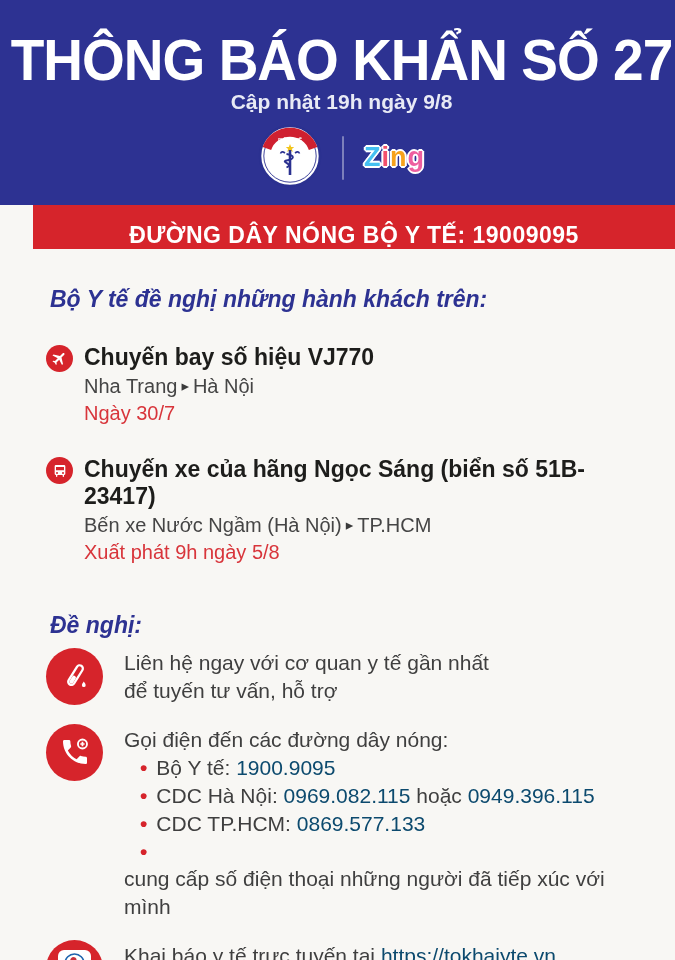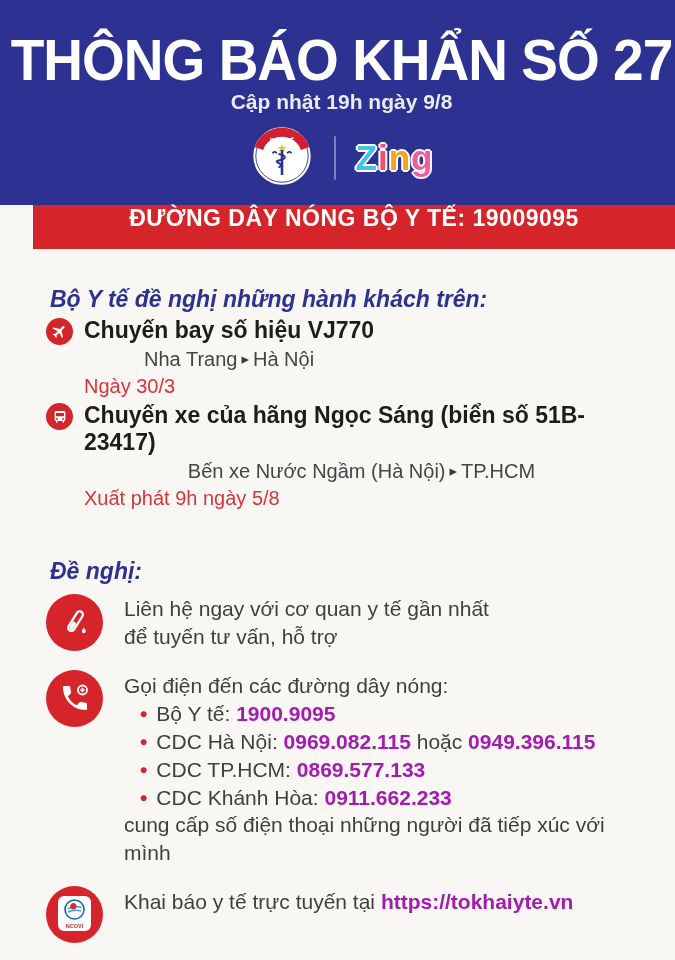--- a/index.html
+++ b/index.html
@@ -6,48 +6,48 @@
   body{font-family:"Liberation Sans","DejaVu Sans",sans-serif;background:#e8e8e8;}
   .poster{width:675px;height:960px;margin:0 auto;background:var(--bg,#f8f7f4);overflow:hidden;position:relative;}
 
   
   .hdr{background:var(--blue,#2d3292);height:205px;text-align:center;padding-top:24px;box-sizing:border-box;padding-left:8px;}
   .hdr-title{color:#fff;font-size:55px;font-weight:800;letter-spacing:-1px;line-height:1.05;margin:6px 0 0;
              transform:scaleY(1.06);transform-origin:top center;}
   .hdr-sub{color:#e8eaf5;font-size:21px;font-weight:600;margin-top:2px;}
   .hdr-logos{margin-top:10px;display:flex;align-items:center;justify-content:center;gap:20px;}
   .logo-divider{width:2px;height:44px;background:rgba(255,255,255,.38);border-radius:1px;}
-  .zing{font-size:35px;font-weight:800;letter-spacing:1px;}
+  .zing{font-size:27px;font-weight:800;letter-spacing:1px;}
   .zing span{text-shadow:-2px 0 0 #fff,2px 0 0 #fff,0 -2px 0 #fff,0 2px 0 #fff,
              -1px -1px 0 #fff,1px -1px 0 #fff,-1px 1px 0 #fff,1px 1px 0 #fff;}
 
   
-  .hotline{background:var(--red,#d6242b);height:44px;display:flex;align-items:flex-start;justify-content:center;margin-left:33px;}
+  .hotline{background:var(--red,#d6242b);height:44px;display:flex;align-items:flex-end;justify-content:center;margin-left:33px;}
   .hotline-text{color:#fff;font-size:23px;font-weight:700;letter-spacing:.5px;}
 
   
   .main{padding:0 36px 0 46px;}
   .sec-head{color:var(--blue,#2d3292);font-size:23px;font-weight:800;font-style:italic;margin:4px;}
   .sec-head.first{padding-top:33px;}
   .sec-head.second{padding-top:44px;}
 
-  .trip{display:flex;align-items:flex-start;gap:11px;margin-top:4px;}
+  .trip{display:flex;align-items:flex-start;gap:11px;margin-top:31px;}
   .dot-icon{width:27px;height:27px;border-radius:50%;background:var(--red,#d6242b);flex:0 0 27px;
             display:flex;align-items:center;justify-content:center;margin-top:1px;}
   .trip-title{font-size:23px;font-weight:800;color:var(--text-dark,#1d1d1b);line-height:1.15;}
-  .trip-route{font-size:20px;color:#454545;margin-top:5px;text-align:center;}
+  .trip-route{font-size:20px;color:#454545;margin-top:5px;}
   .trip-route .arrow{font-size:15px;position:relative;top:-2px;padding:0 4px;color:#3a3a3a;}
   .trip-date{font-size:20px;color:var(--accent-red,#d8353b);margin-top:4px;}
 
   .rec{display:flex;align-items:flex-start;gap:21px;margin-top:19px;}
   .rec.firstrec{margin-top:8px;align-items:center;}
   .big-icon{width:57px;height:57px;border-radius:50%;background:var(--red,#d6242b);flex:0 0 57px;
             display:flex;align-items:center;justify-content:center;}
   .rec-text{font-size:21px;color:var(--text-body,#3f3f3f);line-height:1.32;padding-top:2px;}
-  .rec-text .b, .b{font-weight:700;color:#a21caf;}
+  .rec-text .b, .b{font-weight:400;color:#0c4a6e;}
   .bullets{margin:1px 0 0 16px;}
   .bullet-line{display:flex;align-items:baseline;}
   .bullet-mark{color:var(--red,#d6242b);font-size:21px;margin-right:9px;font-weight:700;}
 </style>
 </head>
 <body>
 
 <div class="poster">
 
   <div class="hdr">
@@ -83,21 +83,21 @@
       <span class="dot-icon">
         <svg width="17" height="17" viewBox="0 0 24 24" style="transform:rotate(45deg)">
           <path fill="#ffffff" d="M21 16v-2l-8-5V3.5C13 2.67 12.33 2 11.5 2S10 2.67 10 3.5V9l-8 5v2l8-2.5V19l-2 1.5V22l3.5-1 3.5 1v-1.5L13 19v-5.5L21 16z"></path>
         </svg>
       </span>
       <div>
         <div class="trip-title">Chuyến bay số hiệu VJ770</div>
         <div class="trip-route">
           <span>Nha Trang</span><span class="arrow">▸</span><span>Hà Nội</span>
         </div>
-        <div class="trip-date">Ngày 30/3</div>
+        <div class="trip-date">Ngày 30/7</div>
       </div>
     </div>
 
     <div class="trip">
       <span class="dot-icon">
         <svg width="16" height="16" viewBox="0 0 24 24">
           <path fill="#ffffff" d="M4 5a2 2 0 0 1 2-2h12a2 2 0 0 1 2 2v11a2 2 0 0 1-2 2v2a1 1 0 0 1-2 0v-2H8v2a1 1 0 0 1-2 0v-2a2 2 0 0 1-2-2V5zm2 1v5h12V6H6zm1.5 10.5a1.5 1.5 0 1 0 0-3 1.5 1.5 0 0 0 0 3zm9 0a1.5 1.5 0 1 0 0-3 1.5 1.5 0 0 0 0 3z"></path>
         </svg>
       </span>
       <div>
@@ -145,21 +145,20 @@
           <div class="bullet-line">
             <span class="bullet-mark">•</span>
             <span><span>CDC Hà Nội: </span><span class="b">0969.082.115</span><span> hoặc </span><span class="b">0949.396.115</span></span>
           </div>
           <div class="bullet-line">
             <span class="bullet-mark">•</span>
             <span><span>CDC TP.HCM: </span><span class="b">0869.577.133</span></span>
           </div>
           <div class="bullet-line">
             <span class="bullet-mark">•</span>
-            <span><span>CDC Khánh Hòa: </span><span class="b">0911.662.233</span></span>
           </div>
         </div>
         <div>cung cấp số điện thoại những người đã tiếp xúc với mình</div>
       </div>
     </div>
 
     <div class="rec">
       <span class="big-icon">
         <svg width="57" height="57" viewBox="0 0 57 57">
           <rect x="12" y="10" width="33" height="35" rx="6" fill="#ffffff"></rect>

